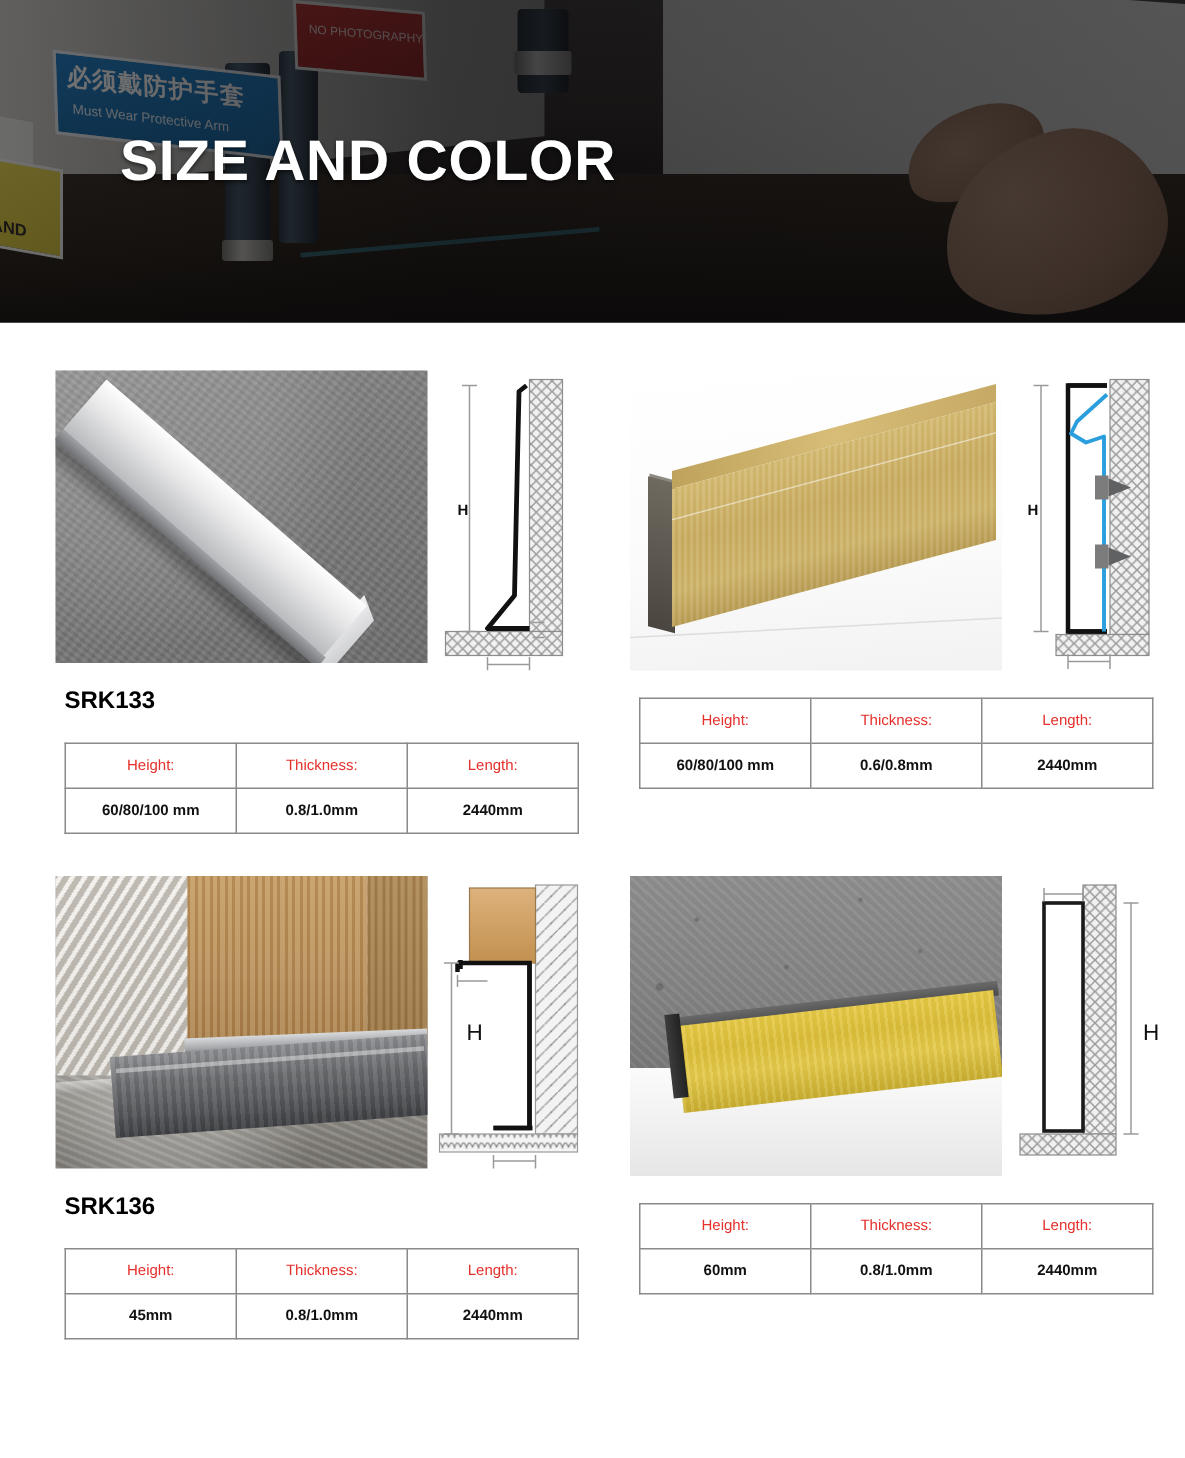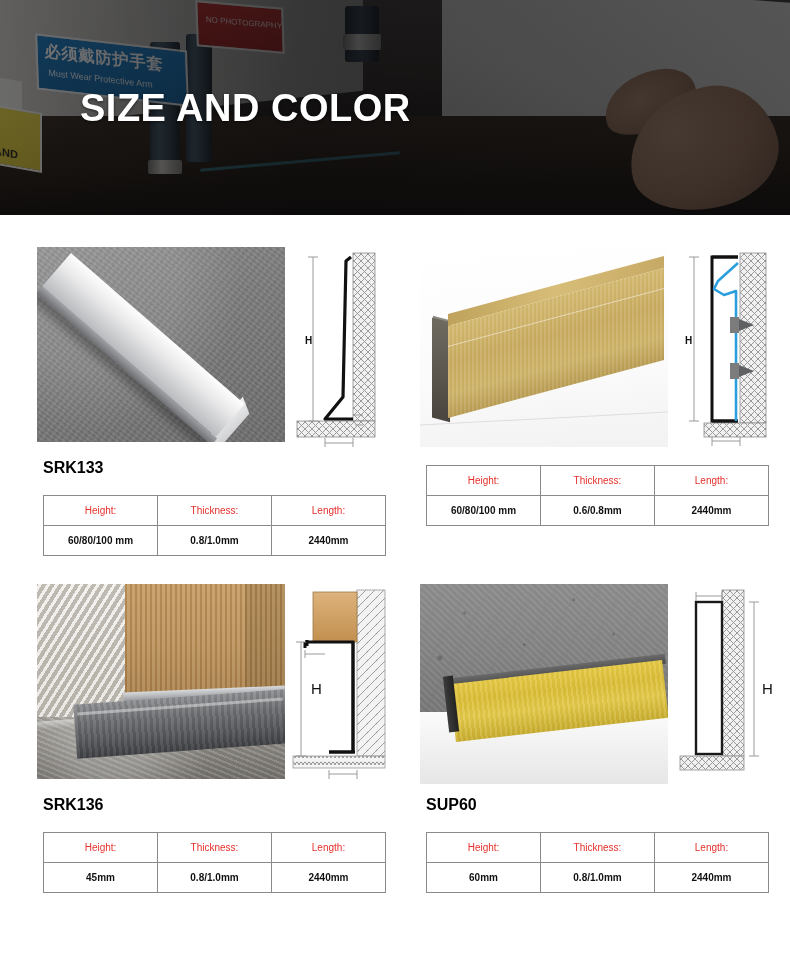--- a/index.html
+++ b/index.html
@@ -621,21 +621,20 @@
 
               <line x1="80" y1="18" x2="80" y2="172" stroke="#9a9a9a" stroke-width="1"></line>
               <line x1="75" y1="18" x2="85" y2="18" stroke="#9a9a9a" stroke-width="1"></line>
               <line x1="75" y1="172" x2="85" y2="172" stroke="#9a9a9a" stroke-width="1"></line>
             </svg>
           </div>
           <span class="dlabel big" style="left:88px; top:96px;">H</span>
         </div>
       </div>
 
-      <div class="label">SUP60</div>
 
       <table class="spec">
         <tbody>
             <tr>
           <th>Height:</th>
           <th>Thickness:</th>
           <th>Length:</th>
         </tr>
         <tr>
           <td>60mm</td>

